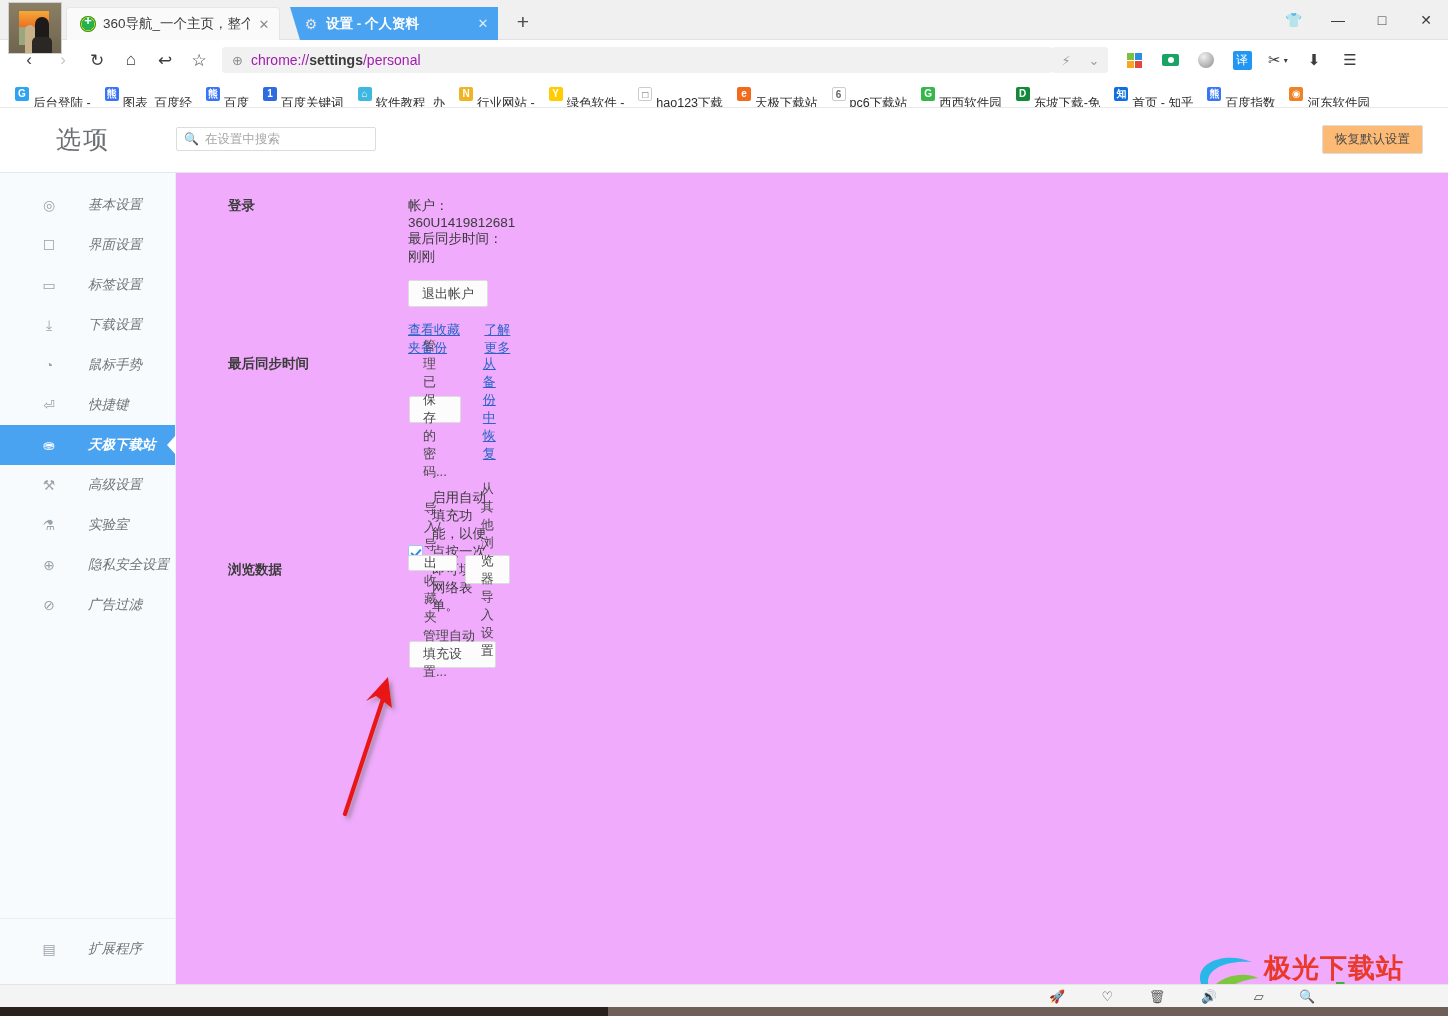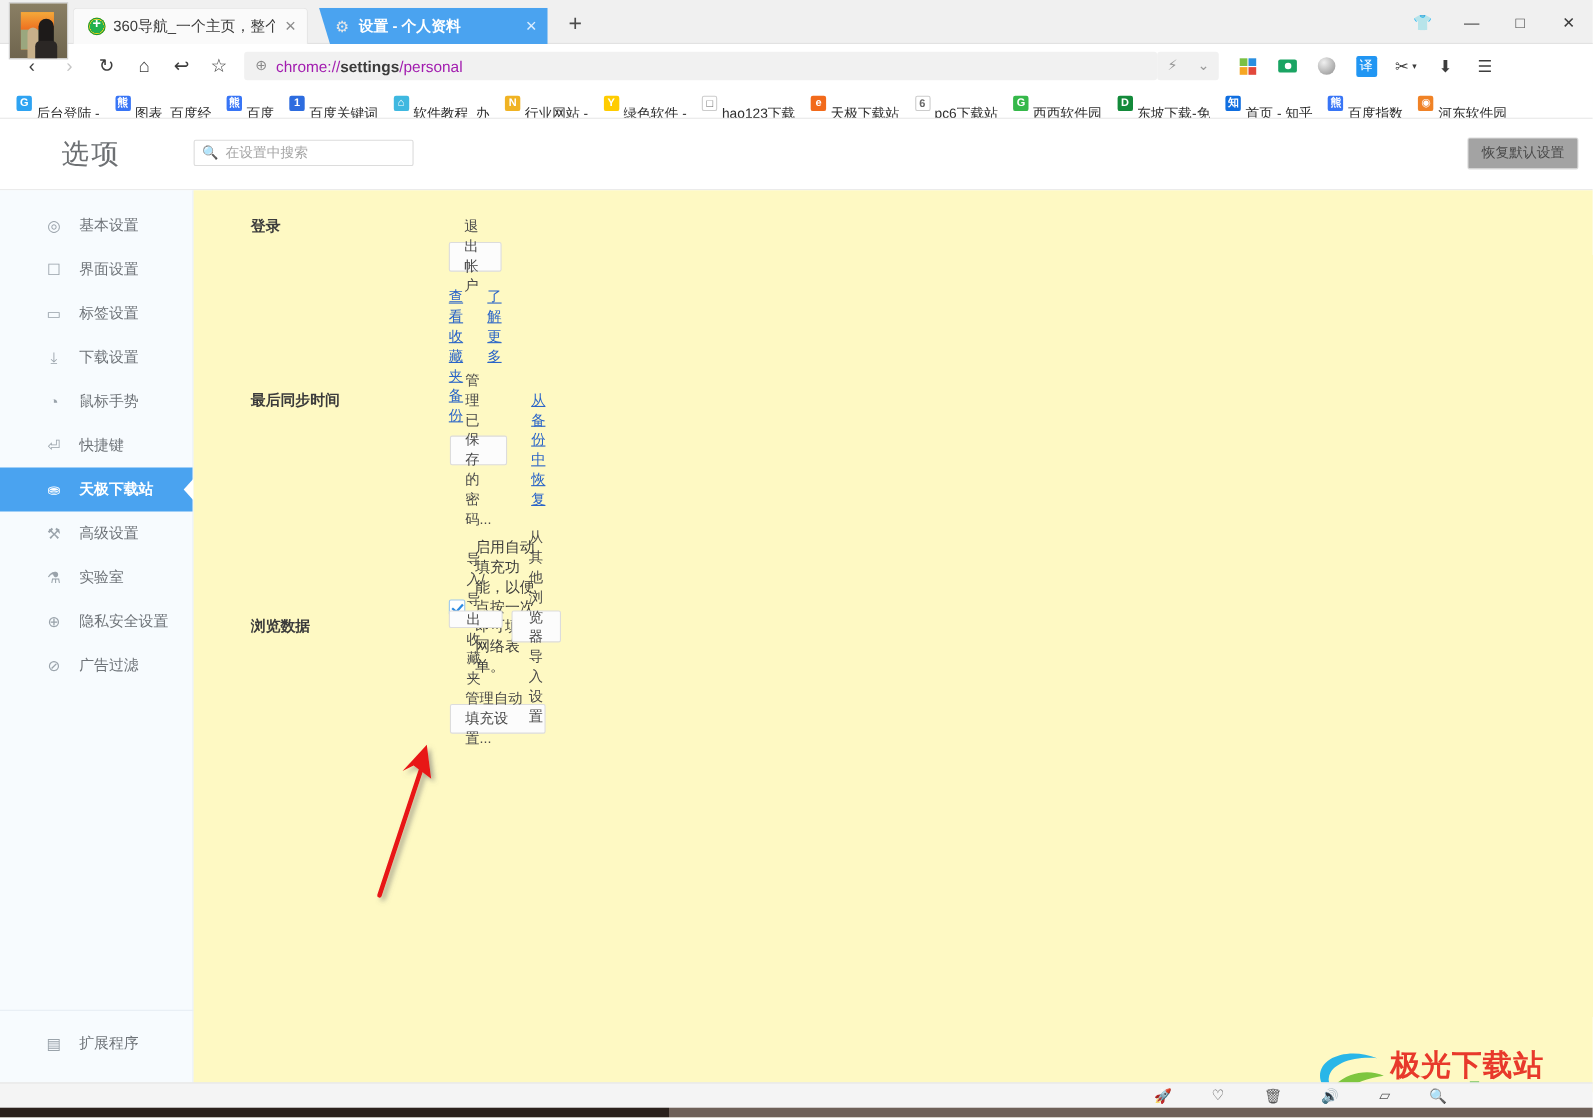--- a/index.html
+++ b/index.html
@@ -182,58 +182,58 @@
     display: flex; align-items: center; padding: 0 7px; gap: 6px;
   }
   .searchbox .mag { color: #9b9b9b; font-size: 12px; }
   .searchbox input {
     border: none; outline: none; font-size: 12.5px; color: #9b9b9b;
     background: transparent; width: 100%;
     font-family: "Liberation Sans", "DejaVu Sans", sans-serif;
   }
   .searchbox input::placeholder { color: #a6a6a6; }
   .restore-btn {
-    position: absolute; right: 13px; top: 117px;
-    border: 1px solid #dcdcdc; border-radius: 2px; background: #a3a3a3;
+    position: absolute; right: 25px; top: 117px;
+    border: 1px solid #dcdcdc; border-radius: 2px; background: #fdba74;
     padding: 5px 12px; font-size: 12.5px; color: #4a4a4a; text-align: center;
   }
 
   .sidebar {
     position: absolute; left: 0; top: 64px; width: 176px; height: 820px;
     background: #f7fbfe;
     border-right: 1px solid #e7eef4;
   }
   .side-item {
     position: relative; height: 40px; display: flex; align-items: center;
     padding-left: 40px; gap: 14px; font-size: 13.5px; color: #6f7479;
   }
   .side-item .sicon {
     position: absolute; left: 40px; width: 18px; height: 18px;
     display: flex; align-items: center; justify-content: center;
     color: #9aa3ab; font-size: 14px;
   }
-  .side-item .slabel { margin-left: 32px; }
+  .side-item .slabel { margin-left: 48px; font-style: italic; }
   .side-item.active {
     background: #4aa3f0; color: #ffffff; font-weight: bold;
   }
   .side-item.active .sicon { color: #ffffff; }
   .side-item.active::after {
     content: ""; position: absolute; right: -1px; top: 10px;
     width: 0; height: 0;
     border-top: 10px solid transparent; border-bottom: 10px solid transparent;
     border-right: 9px solid #ffffff;
   }
   .side-bottom {
     position: absolute; left: 0; bottom: 24px; width: 176px;
     border-top: 1px solid #e7eef4; padding-top: 10px;
   }
 
   .content {
     position: absolute; left: 176px; top: 64px; width: 1272px; height: 820px;
-    background: #fef9c3;
+    background: #f0abfc;
   }
   .section { position: absolute; }
   .sec-label {
     position: absolute; left: 0; top: 0; width: 130px;
     font-size: 13.5px; font-weight: bold; color: #3b3b3b;
   }
   .sec-body { position: absolute; left: 180px; top: 0; }
   .plain-text { font-size: 13.5px; color: #3b3b3b; }
   .gbtn {
     display: inline-flex; align-items: center; justify-content: center;
@@ -494,20 +494,21 @@
         <span class="slabel">扩展程序</span>
       </div>
     </div>
   </div>
 
   <div class="content">
 
     <div class="section" style="left:52px; top:24px;">
       <div class="sec-label">登录</div>
       <div class="sec-body">
+        <div class="plain-text" style="margin-bottom:14px">帐户：360U1419812681 最后同步时间：刚刚</div>
         <div style="margin-bottom:14px">
           <span class="gbtn">退出帐户</span>
         </div>
         <div style="display:flex; gap:22px;">
           <span class="link">查看收藏夹备份</span>
           <span class="link">了解更多</span>
         </div>
       </div>
     </div>
 

